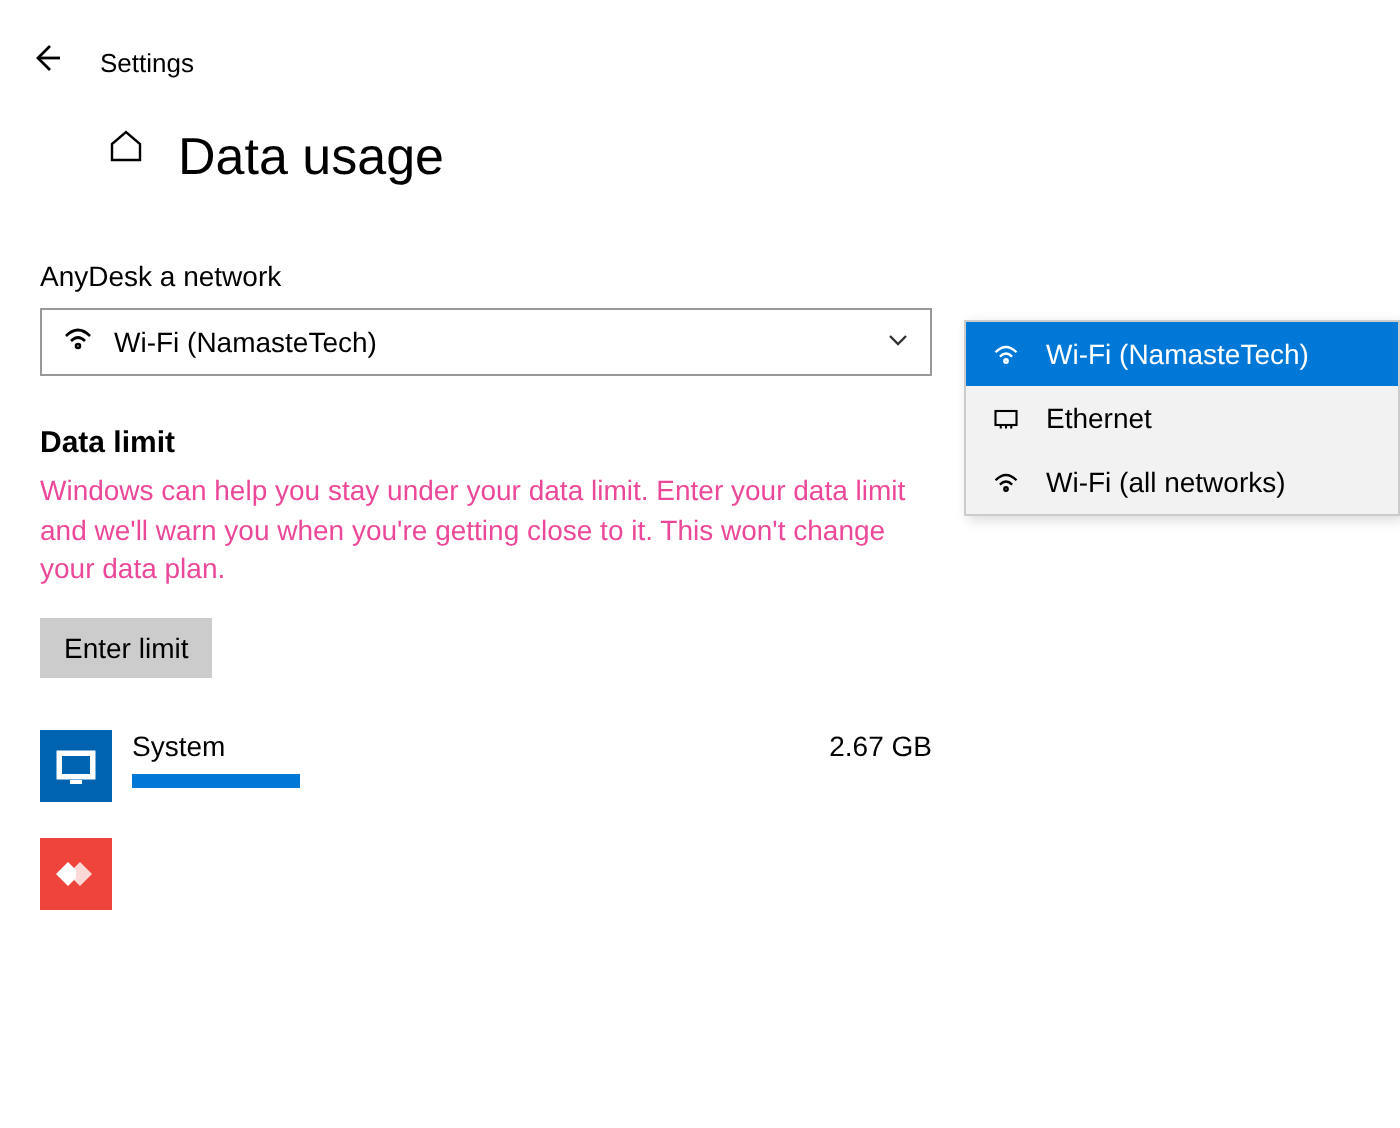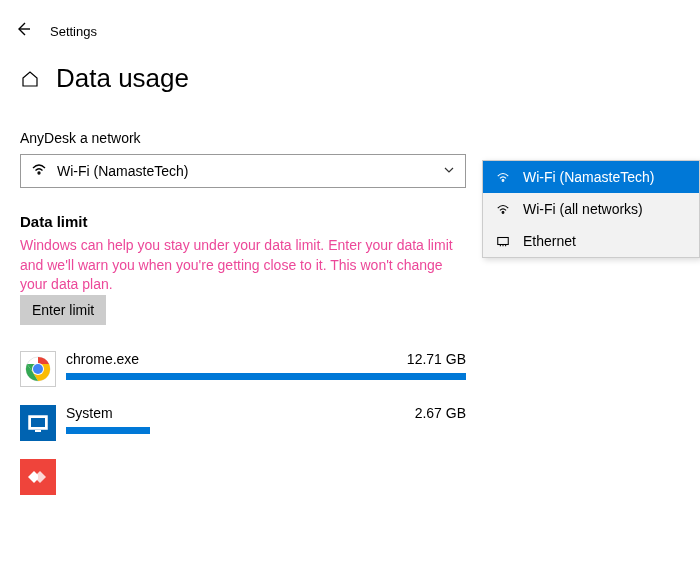--- a/index.html
+++ b/index.html
@@ -24,23 +24,24 @@
     }
     .back-arrow {
       font-size: 18px;
       cursor: pointer;
     }
     .top-title {
       font-size: 13px;
     }
     .page-header {
       display: flex;
-      align-items: center;
+      align-items: flex-start;
       gap: 16px;
       padding: 12px 20px 8px 20px;
+      margin-left: 33px;
     }
     .home-icon svg {
       display: block;
     }
     .page-title {
       font-size: 26px;
       font-weight: 400;
     }
     .content {
       padding: 0 20px;
@@ -78,20 +79,21 @@
       font-weight: 700;
     }
     .section-desc {
       margin-top: 6px;
       font-size: 14px;
       color: #ec4899;
       width: 440px;
       line-height: 1.4;
     }
     .enter-limit-btn {
+      margin-top: 14px;
       background: #cccccc;
       border: none;
       padding: 7px 12px;
       font-size: 14px;
       cursor: pointer;
     }
     .app-list {
       margin-top: 26px;
       width: 446px;
     }
@@ -221,42 +223,20 @@
           <path d="M2 4 L6 8 L10 4" fill="none" stroke="#333" stroke-width="1.2"></path>
         </svg>
     </span>
   </div>
 
   <h2 class="section-heading">Data limit</h2>
   <p class="section-desc">Windows can help you stay under your data limit. Enter your data limit and we'll warn you when you're getting close to it. This won't change your data plan.</p>
   <button class="enter-limit-btn">Enter limit</button>
 
   <div class="app-list">
-      <div class="app-row">
-        <div class="app-icon chrome-icon">
-          <svg width="28" height="28" viewBox="0 0 28 28">
-            <circle cx="14" cy="14" r="12" fill="#fff" stroke="#ccc" stroke-width="0.5"></circle>
-            <path d="M14 2 A12 12 0 0 1 25 9 L14 9 Z" fill="#ea4335"></path>
-            <path d="M25 9 A12 12 0 0 1 14 26 L8 16 L14 9 Z" fill="#fbbc05"></path>
-            <path d="M14 26 A12 12 0 0 1 3 9 L8 16 Z" fill="#34a853"></path>
-            <path d="M3 9 L14 9 L8 16 Z" fill="#34a853"></path>
-            <circle cx="14" cy="14" r="6" fill="#fff"></circle>
-            <circle cx="14" cy="14" r="5" fill="#4285f4"></circle>
-          </svg>
-        </div>
-        <div class="app-details">
-          <div class="app-top">
-            <span>chrome.exe</span>
-            <span>12.71 GB</span>
-          </div>
-          <div class="progress-track">
-            <div class="progress-fill" style="width: 100%;"></div>
-          </div>
-        </div>
-      </div>
       <div class="app-row">
         <div class="app-icon system-icon">
           <svg width="24" height="24" viewBox="0 0 24 24">
             <rect x="3" y="5" width="18" height="13" fill="#fff" stroke="#fff" stroke-width="1.5"></rect>
             <rect x="5" y="7" width="14" height="9" fill="#0063b1"></rect>
             <rect x="9" y="19" width="6" height="2" fill="#fff"></rect>
           </svg>
         </div>
         <div class="app-details">
           <div class="app-top">
@@ -285,32 +265,32 @@
         <svg class="wifi-svg" width="14" height="14" viewBox="0 0 16 16" style="color:#fff">
           <path d="M2 7 Q8 1 14 7"></path>
           <path d="M4.5 9.5 Q8 6 11.5 9.5"></path>
           <circle cx="8" cy="12" r="1" fill="#fff" stroke="none"></circle>
         </svg>
       </span>
       <span>Wi-Fi (NamasteTech)</span>
     </div>
     <div class="menu-item">
       <span class="net-icon">
-        <svg class="wifi-svg" width="14" height="14" viewBox="0 0 16 16" style="color:#000">
-          <path d="M2 7 Q8 1 14 7"></path>
-          <path d="M4.5 9.5 Q8 6 11.5 9.5"></path>
-          <circle cx="8" cy="12" r="1" fill="#000" stroke="none"></circle>
-        </svg>
-      </span>
-      <span>Wi-Fi (all networks)</span>
-    </div>
-    <div class="menu-item">
-      <span class="net-icon">
         <svg class="ethernet-svg" width="14" height="14" viewBox="0 0 16 16" style="color:#000">
           <rect x="2" y="4" width="12" height="8"></rect>
           <line x1="5" y1="12" x2="5" y2="14"></line>
           <line x1="8" y1="12" x2="8" y2="14"></line>
           <line x1="11" y1="12" x2="11" y2="14"></line>
         </svg>
       </span>
       <span>Ethernet</span>
     </div>
+    <div class="menu-item">
+      <span class="net-icon">
+        <svg class="wifi-svg" width="14" height="14" viewBox="0 0 16 16" style="color:#000">
+          <path d="M2 7 Q8 1 14 7"></path>
+          <path d="M4.5 9.5 Q8 6 11.5 9.5"></path>
+          <circle cx="8" cy="12" r="1" fill="#000" stroke="none"></circle>
+        </svg>
+      </span>
+      <span>Wi-Fi (all networks)</span>
+    </div>
   </div>
 
 </body></html>

